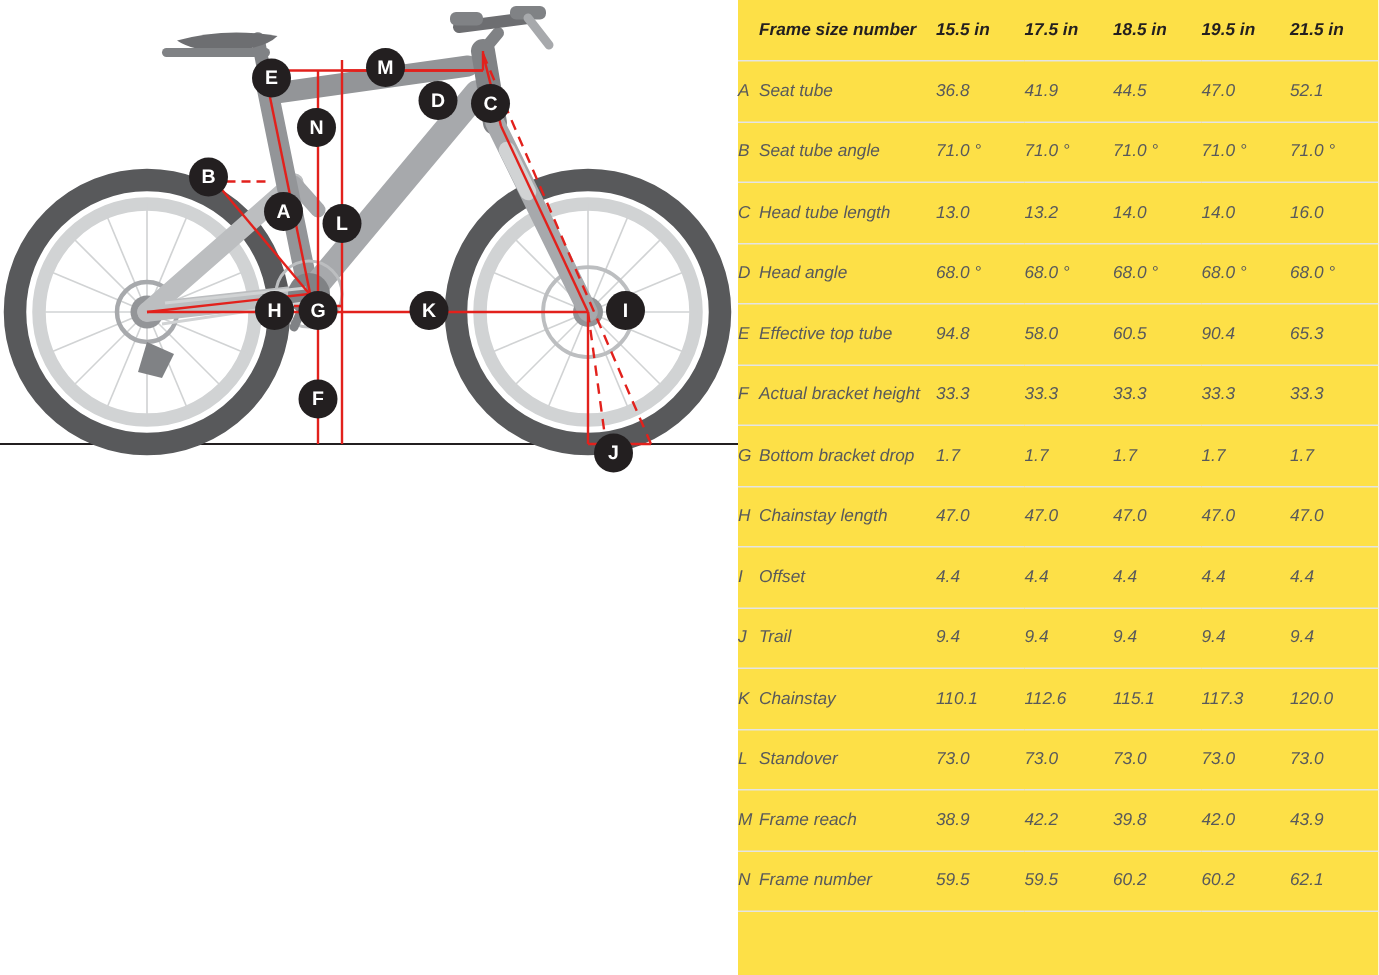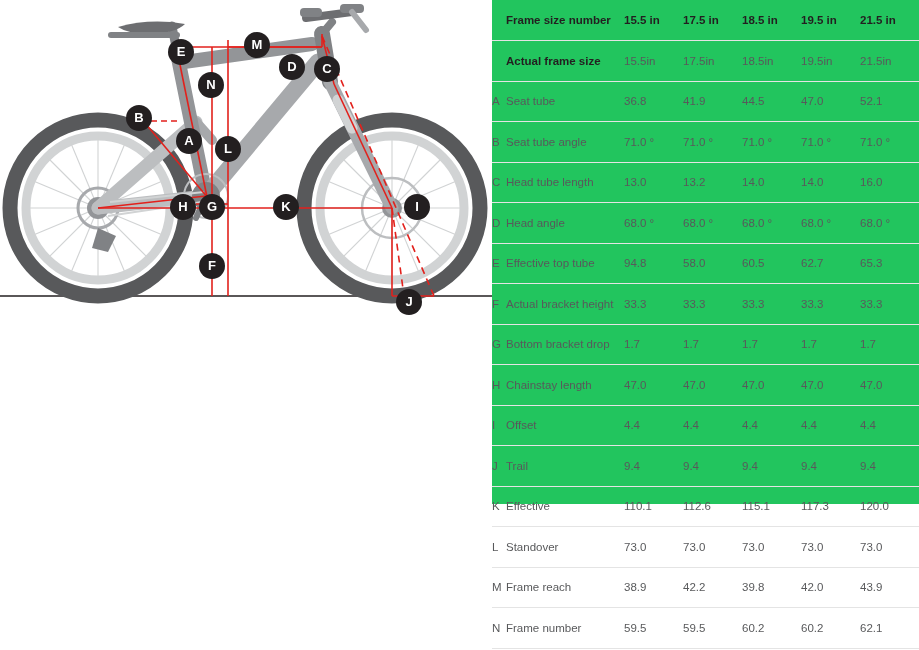--- a/index.html
+++ b/index.html
@@ -37,24 +37,25 @@
     line-height: 26px;
     text-align: center;
     font-family: "Liberation Sans", sans-serif;
     z-index: 5;
   }
 
   
   #table-pane {
     position: relative;
     width: 427px;
-    height: 504px;
+    height: 650px;
     flex: 0 0 427px;
-    background: #22c55e;
+    background: #fde047;
     padding-top: 0px;
+    font-style: italic;
   }
   table.geo {
     width: 427px;
     border-collapse: collapse;
     table-layout: fixed;
   }
   table.geo tr { height: 40.5px; }
   table.geo td, table.geo th {
     border-bottom: 1px solid #e4e4e4;
     font-size: 11.5px;
@@ -261,29 +262,20 @@
       <tbody>
         <tr class="header-row">
           <td class="key-col"></td>
           <td class="name-col">Frame size number</td>
           <td class="val-col">15.5 in</td>
           <td class="val-col">17.5 in</td>
           <td class="val-col">18.5 in</td>
           <td class="val-col">19.5 in</td>
           <td class="val-col">21.5 in</td>
         </tr>
-        <tr class="subheader-row">
-          <td class="key-col"></td>
-          <td class="name-col">Actual frame size</td>
-          <td class="val-col">15.5in</td>
-          <td class="val-col">17.5in</td>
-          <td class="val-col">18.5in</td>
-          <td class="val-col">19.5in</td>
-          <td class="val-col">21.5in</td>
-        </tr>
 
         <tr>
           <td class="key-col">A</td>
           <td class="name-col">Seat tube</td>
           <td class="val-col">36.8</td>
           <td class="val-col">41.9</td>
           <td class="val-col">44.5</td>
           <td class="val-col">47.0</td>
           <td class="val-col">52.1</td>
         </tr>
@@ -313,21 +305,21 @@
           <td class="val-col">68.0 °</td>
           <td class="val-col">68.0 °</td>
           <td class="val-col">68.0 °</td>
         </tr>
         <tr>
           <td class="key-col">E</td>
           <td class="name-col">Effective top tube</td>
           <td class="val-col">94.8</td>
           <td class="val-col">58.0</td>
           <td class="val-col">60.5</td>
-          <td class="val-col">62.7</td>
+          <td class="val-col">90.4</td>
           <td class="val-col">65.3</td>
         </tr>
         <tr>
           <td class="key-col">F</td>
           <td class="name-col">Actual bracket height</td>
           <td class="val-col">33.3</td>
           <td class="val-col">33.3</td>
           <td class="val-col">33.3</td>
           <td class="val-col">33.3</td>
           <td class="val-col">33.3</td>
@@ -363,21 +355,21 @@
           <td class="key-col">J</td>
           <td class="name-col">Trail</td>
           <td class="val-col">9.4</td>
           <td class="val-col">9.4</td>
           <td class="val-col">9.4</td>
           <td class="val-col">9.4</td>
           <td class="val-col">9.4</td>
         </tr>
         <tr>
           <td class="key-col">K</td>
-          <td class="name-col">Effective</td>
+          <td class="name-col">Chainstay</td>
           <td class="val-col">110.1</td>
           <td class="val-col">112.6</td>
           <td class="val-col">115.1</td>
           <td class="val-col">117.3</td>
           <td class="val-col">120.0</td>
         </tr>
         <tr>
           <td class="key-col">L</td>
           <td class="name-col">Standover</td>
           <td class="val-col">73.0</td>

